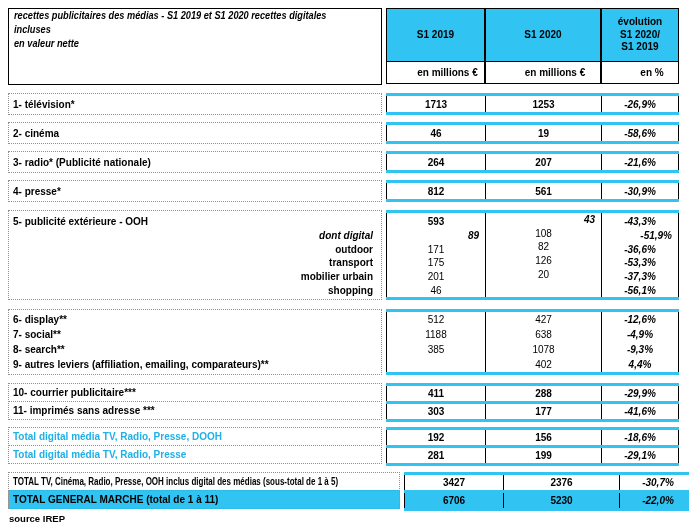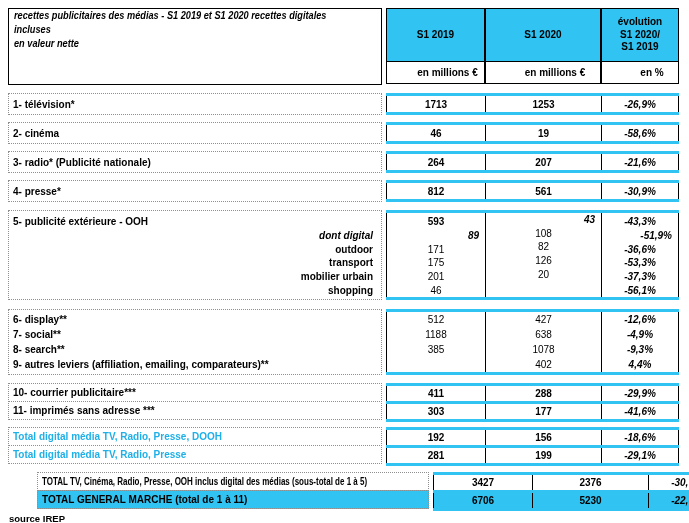--- a/index.html
+++ b/index.html
@@ -75,21 +75,21 @@
   .vrow{display:flex;height:18px;border-bottom:3px solid var(--cyan);}
   .vrow .vc{font-weight:bold;}
 
   .it{font-style:italic;font-weight:bold;}
   .itn{font-style:italic;font-weight:bold;}
   .reg{font-weight:normal;}
   .cytext{color:var(--cyan_text);}
   .cybg{background:var(--cyan);}
 
   .mb7{margin-bottom:7px;} .mb8{margin-bottom:8px;} .mb9{margin-bottom:9px;}
-  .mb5{margin-bottom:5px;} .mb6{margin-bottom:6px;} .mb2{margin-bottom:2px;margin-left:29px;}
+  .mb5{margin-bottom:5px;} .mb6{margin-bottom:6px;} .mb2{margin-bottom:2px;}
 
   .source{font-weight:bold;font-size:9.5px;margin:2px 0 0 1px;}
 </style>
 </head>
 <body>
 
 <div class="tbl">
 
   <div class="blk mb8">
     <div class="hdr-title">

